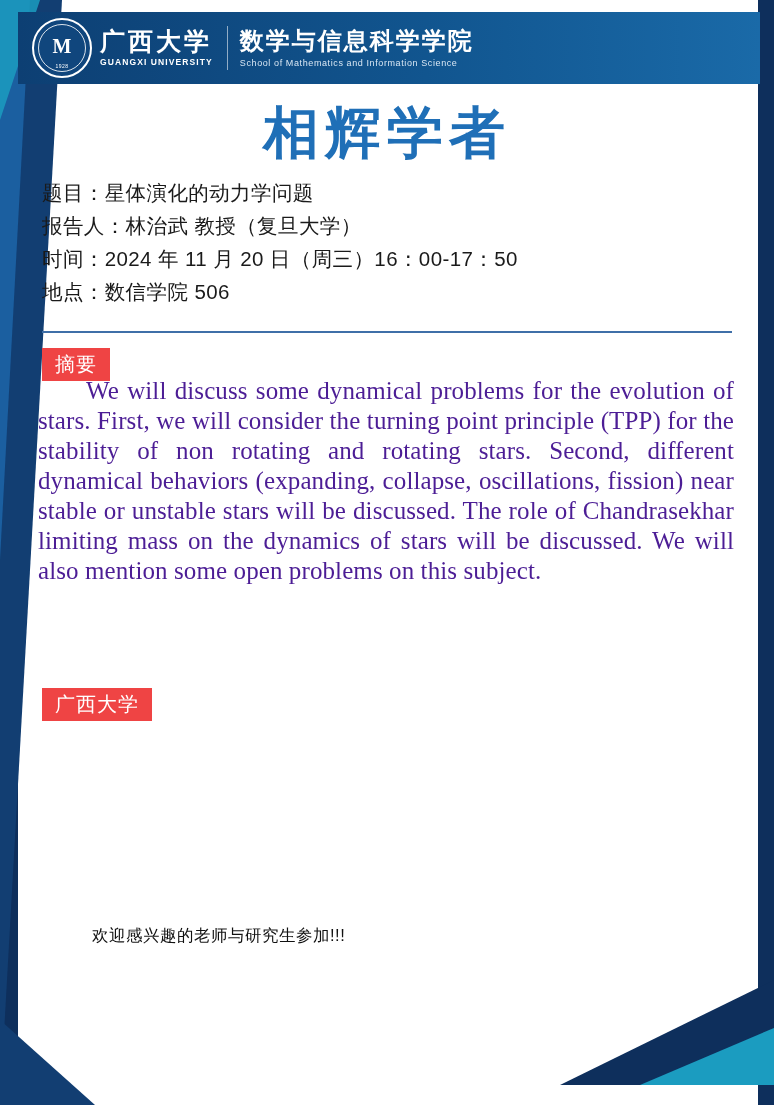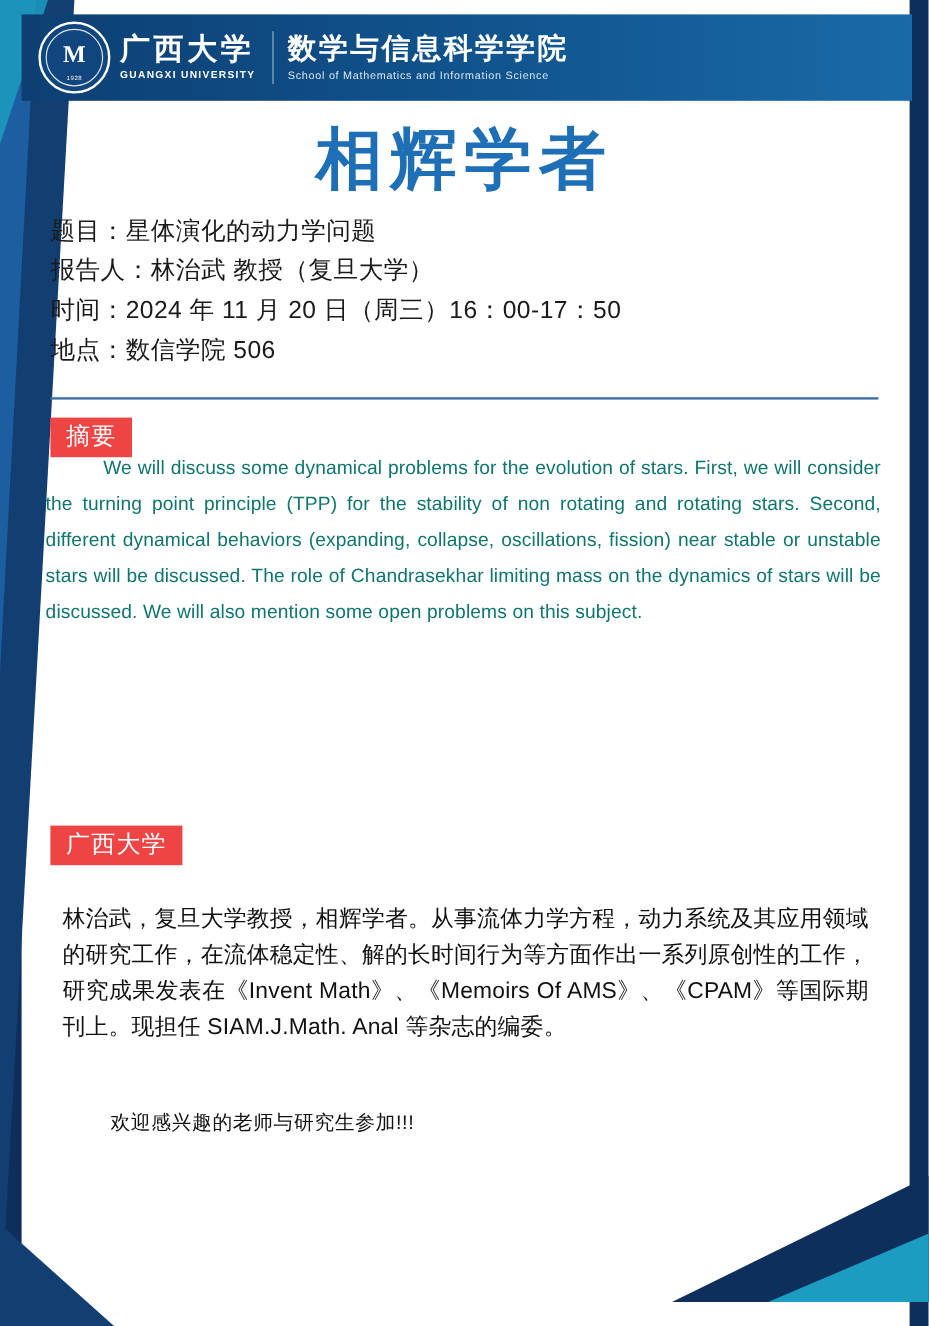--- a/index.html
+++ b/index.html
@@ -170,27 +170,28 @@
   }
   #tag-abstract { left: 42px; top: 348px; }
   #tag-bio { left: 42px; top: 688px; }
 
   
   .abstract {
     position: absolute;
     left: 38px;
     top: 376px;
     width: 696px;
-    color: #0f766e;
-    font-size: 16px;
+    color: #4c1d95;
+    font-size: 25px;
     line-height: 30px;
     text-align: justify;
     text-justify: inter-word;
     text-indent: 48px;
     letter-spacing: .1px;
+    font-family: Liberation Serif, serif;
   }
 
   
   .bio {
     position: absolute;
     left: 52px;
     top: 752px;
     width: 672px;
     color: #111111;
     font-size: 19px;
@@ -254,17 +255,16 @@
     <div class="info-line">时间：2024 年 11 月 20 日（周三）16：00-17：50</div>
     <div class="info-line">地点：数信学院  506</div>
   </div>
 
   <div class="hr-rule"></div>
 
   <div class="tag" id="tag-abstract">摘要</div>
   <div class="abstract">We will discuss some dynamical problems for the evolution of stars. First, we will consider the turning point principle (TPP) for the stability of non rotating and rotating stars. Second, different dynamical behaviors (expanding, collapse, oscillations, fission) near stable or unstable stars will be discussed. The role of Chandrasekhar limiting mass on the dynamics of stars will be discussed. We will also mention some open problems on this subject.</div>
 
   <div class="tag" id="tag-bio">广西大学</div>
-  <div class="bio">林治武，复旦大学教授，相辉学者。从事流体力学方程，动力系统及其应用领域的研究工作，在流体稳定性、解的长时间行为等方面作出一系列原创性的工作，研究成果发表在《Invent Math》、《Memoirs Of AMS》、《CPAM》等国际期刊上。现担任 SIAM.J.Math. Anal  等杂志的编委。</div>
 
   <div class="welcome">欢迎感兴趣的老师与研究生参加!!!</div>
 
 </div>
 
 </body></html>

